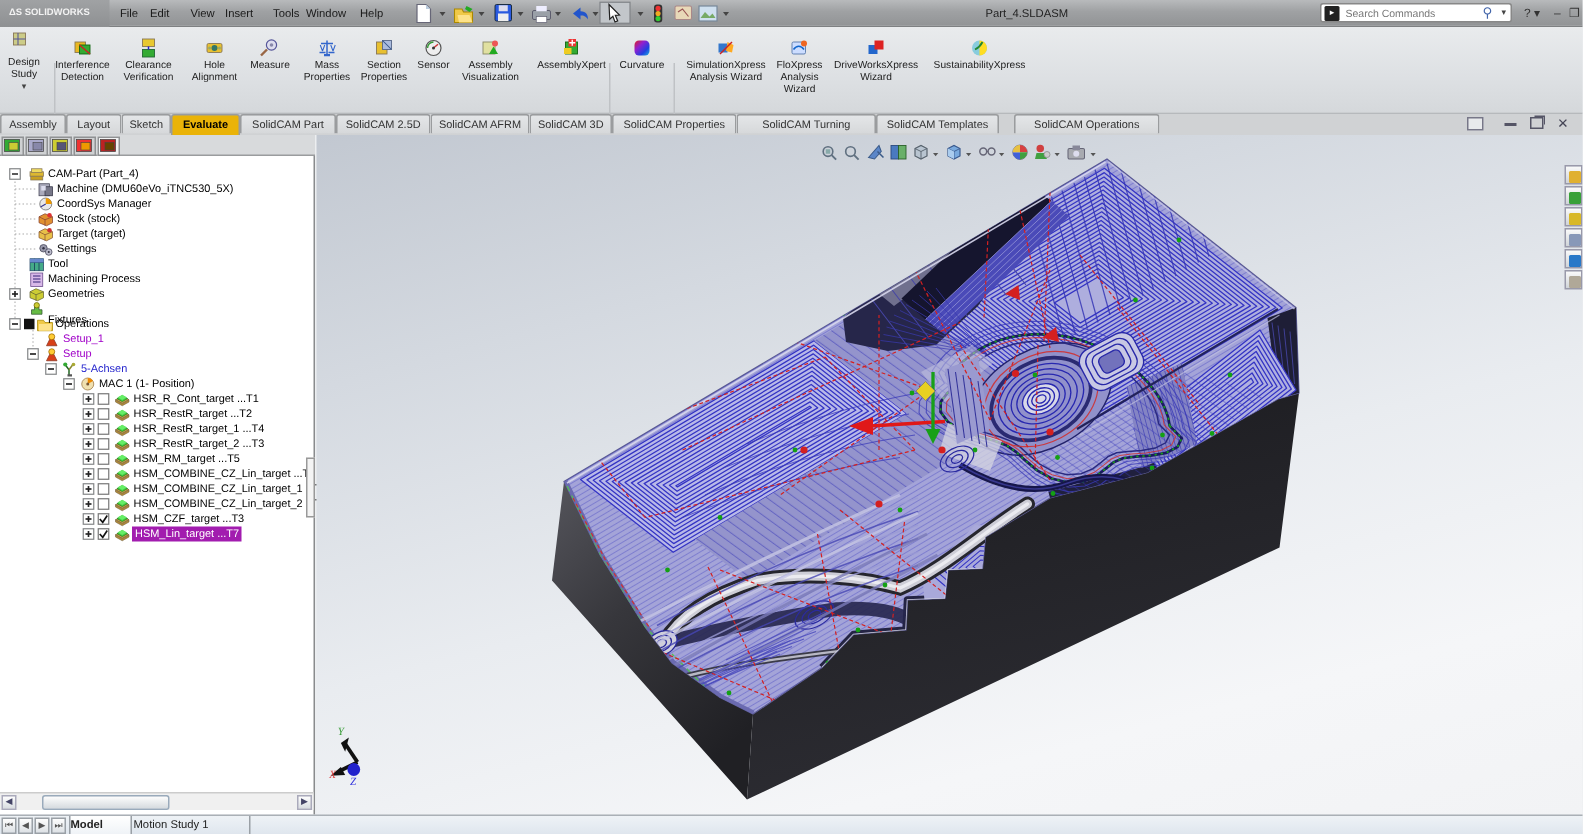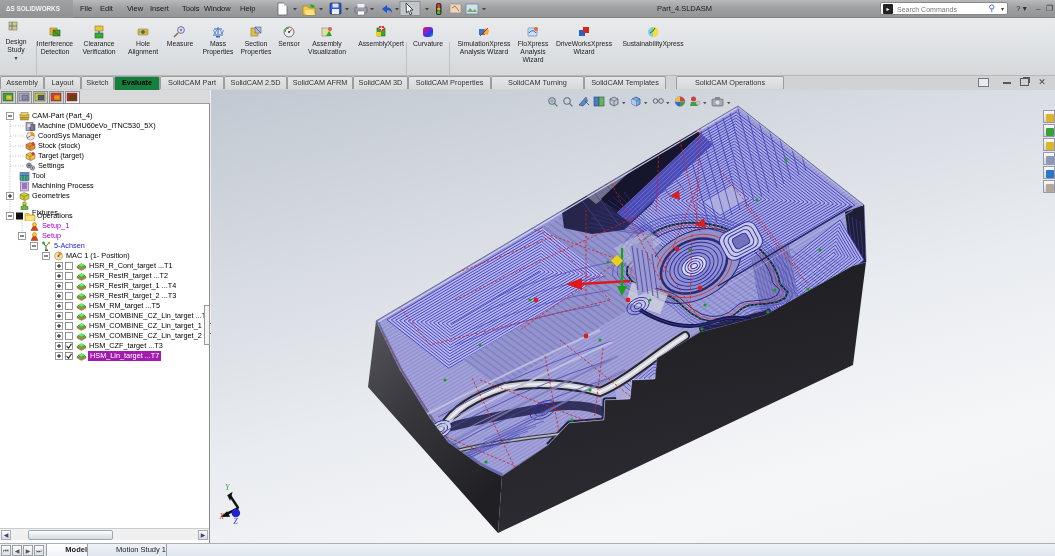--- a/index.html
+++ b/index.html
@@ -6,29 +6,29 @@
 #titlebar{position:absolute;left:0;top:0;width:1055px;height:18px;background:linear-gradient(#b8babc,#9fa1a3 45%,#929496);border-bottom:1px solid #7e8082}
 #logo{position:absolute;left:0;top:0;width:73px;height:18px;background:linear-gradient(#a0a2a4,#8e9092);color:#f2f2f2;font-size:6.3px;font-weight:bold;line-height:18px;padding-left:6px;letter-spacing:0px}
 .menu{position:absolute;top:0;height:18px;line-height:18px;font-size:7.5px;color:#1a1a1a}
 #docname{position:absolute;top:0;height:18px;line-height:18px;font-size:7.5px;color:#222}
 #search{position:absolute;left:880px;top:2px;width:128px;height:13px;background:#fff;border:1px solid #888;border-radius:2px;font-size:7px;color:#777;line-height:11px}
 #ribbon{position:absolute;left:0;top:18px;width:1055px;height:58px;background:linear-gradient(#e9ebed,#dde0e3 60%,#d5d8db);border-bottom:1px solid #b6b9bc}
 .rbtn{position:absolute;top:21px;text-align:center;font-size:6.8px;color:#222;line-height:8px}
 .rsep{position:absolute;top:24px;width:1px;height:46px;background:#bfc2c5}
 #tabrow{position:absolute;left:0;top:76px;width:1055px;height:14px;background:#d0d2d4}
 .tab{position:absolute;top:0;height:13px;border:1px solid #9a9c9e;border-bottom:none;background:linear-gradient(#e4e6e8,#d6d8da);font-size:7.3px;color:#333;text-align:center;line-height:12px;border-radius:2px 2px 0 0}
-.tab.active{background:#15803d;font-weight:bold;color:#000;height:14px;z-index:2}
+.tab.active{background:#eab308;font-weight:bold;color:#000;height:14px;z-index:2}
 #leftpanel{position:absolute;left:0;top:90px;width:210px;height:453px;background:#fff;border-right:1px solid #898b8d}
 #ptabs{position:absolute;left:0;top:0;width:210px;height:14px;background:#d8dadc;border-bottom:1px solid #9a9c9e}
 .ptab{position:absolute;top:1px;width:15px;height:13px;border:1px solid #909294;background:#cfd1d3}
 .ptab.on{background:#f2f3f4}
 .trow{position:absolute;height:10px;font-size:7.3px;color:#000;line-height:10px;white-space:nowrap}
 #vport{position:absolute;left:211px;top:90px;width:844px;height:453px;background:linear-gradient(165deg,#c2c8d1 0%,#d4d9e0 25%,#e9ecf0 55%,#f5f6f8 80%,#f2f3f5 100%);overflow:hidden}
 #botbar{position:absolute;left:0;top:543px;width:1055px;height:13px;background:linear-gradient(#eef2f6,#dfe6ee);border-top:1px solid #aab0b6}
-.btab{position:absolute;top:0;height:13px;font-size:7.5px;line-height:12px;text-align:right;border-right:1px solid #9aa0a6;color:#222}
+.btab{position:absolute;top:0;height:13px;font-size:7.5px;line-height:12px;text-align:left;border-right:1px solid #9aa0a6;color:#222}
 .navb{position:absolute;top:1px;width:10px;height:11px;border:1px solid #9aa0a6;background:linear-gradient(#fdfdfd,#dde1e5);font-size:6px;color:#555;text-align:center;line-height:10px}
 </style></head><body>
 <div id="titlebar">
     <div id="logo">ΔS SOLIDWORKS</div>
     <div class="menu" style="left:80px">File</div>
     <div class="menu" style="left:100px">Edit</div>
     <div class="menu" style="left:127px">View</div>
     <div class="menu" style="left:150px">Insert</div>
     <div class="menu" style="left:182px">Tools</div>
     <div class="menu" style="left:204px">Window</div>
@@ -206,21 +206,21 @@
     <div class="tab" style="left:44px;width:37px">Layout</div>
     <div class="tab" style="left:81px;width:33px">Sketch</div>
     <div class="tab active" style="left:114px;width:46px">Evaluate</div>
     <div class="tab" style="left:160px;width:64px">SolidCAM Part</div>
     <div class="tab" style="left:224px;width:63px">SolidCAM 2.5D</div>
     <div class="tab" style="left:287px;width:66px">SolidCAM AFRM</div>
     <div class="tab" style="left:353px;width:55px">SolidCAM 3D</div>
     <div class="tab" style="left:408px;width:83px">SolidCAM Properties</div>
     <div class="tab" style="left:491px;width:93px">SolidCAM Turning</div>
     <div class="tab" style="left:584px;width:82px">SolidCAM Templates</div>
-    <div class="tab" style="left:676px;width:108px">SolidCAM Operations</div>
+    <div class="tab" style="left:676px;width:97px">SolidCAM Operations</div>
   </div>
 <div id="leftpanel">
     <div id="ptabs">
       <div class="ptab" style="left:1px"></div>
       <div class="ptab" style="left:17px"></div>
       <div class="ptab" style="left:33px"></div>
       <div class="ptab" style="left:49px"></div>
       <div class="ptab on" style="left:65px"></div>
     </div>
     <svg width="210" height="14" style="position:absolute;left:0;top:0">

